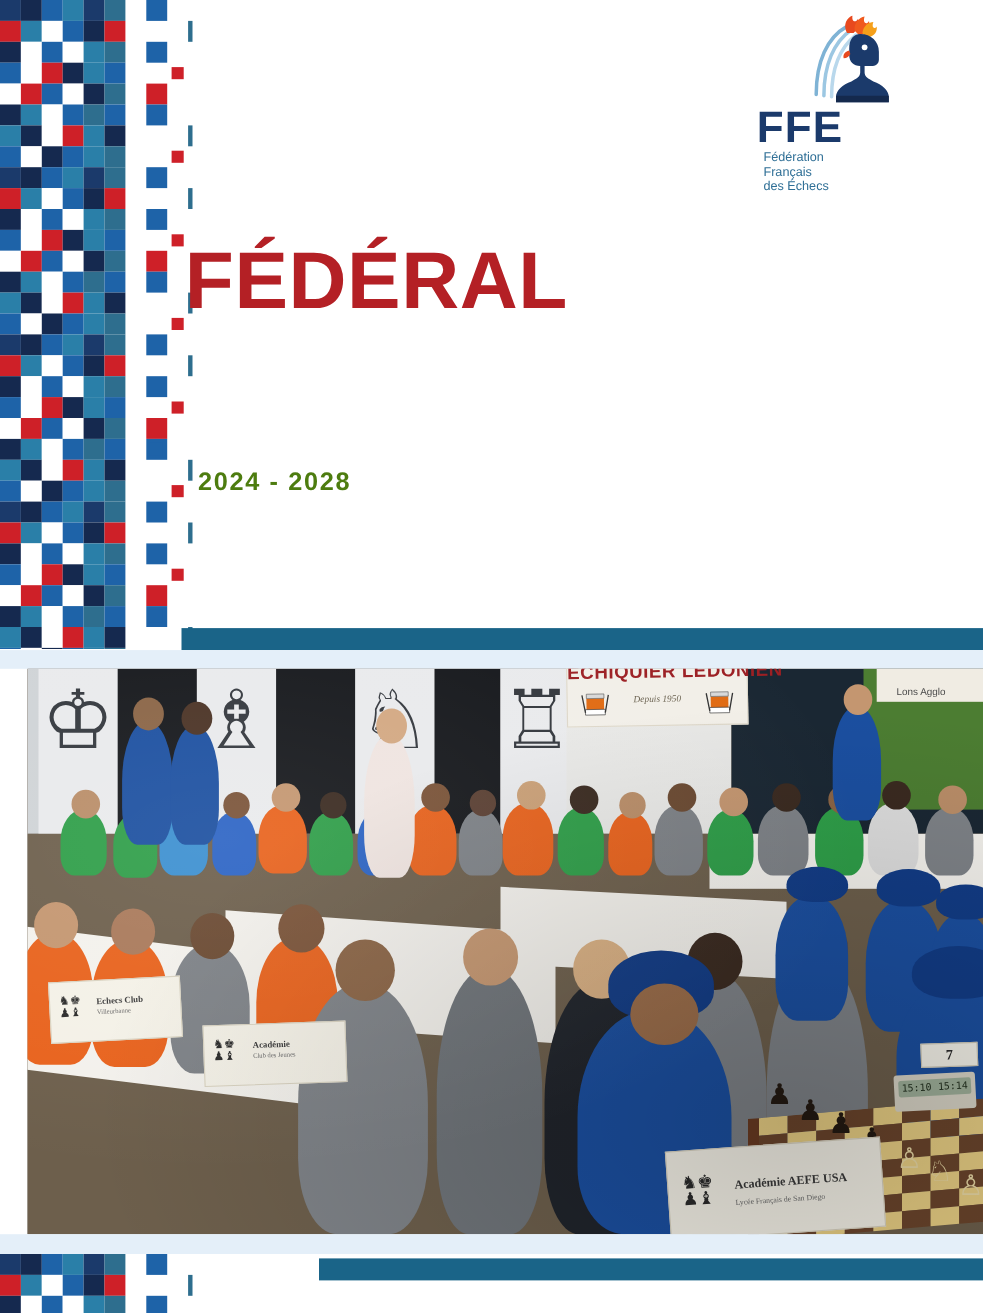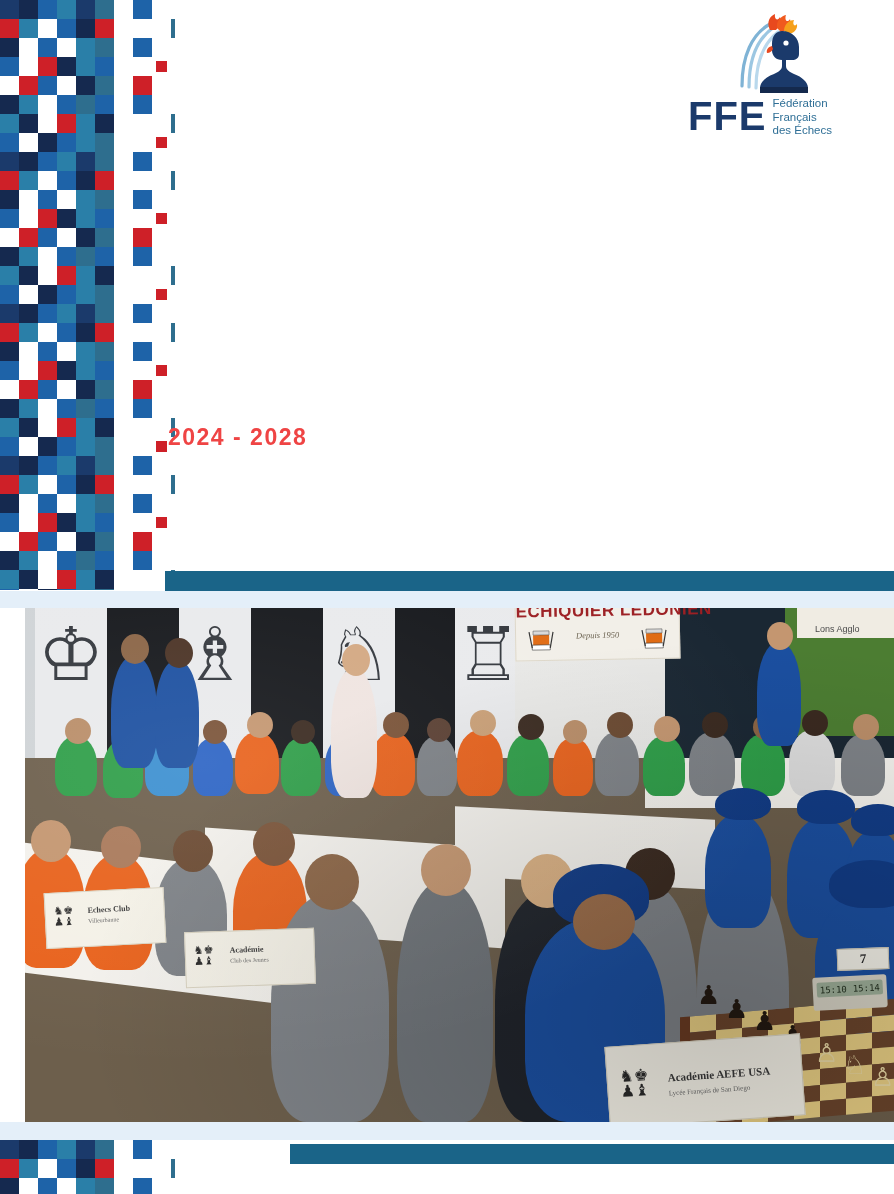--- a/index.html
+++ b/index.html
@@ -35,21 +35,21 @@
     position: absolute; right: 24px; top: 14px;
     width: 182px; height: 136px;
   }
   #logo-mark {
     position: absolute; left: 38px; top: 0;
     width: 96px; height: 82px;
   }
   #logo-wordmark {
     position: absolute; left: 0; top: 82px;
     width: 182px; height: 54px;
-    display: flex; align-items: flex-start;
+    display: flex; align-items: flex-start; flex-direction: column;
   }
   #ffe-letters {
     font-size: 40px; font-weight: bold; letter-spacing: 1px;
     color: #1B3A6B; line-height: 40px;
     font-family: "Liberation Sans", sans-serif;
   }
   #ffe-sub {
     margin-left: 6px; margin-top: 1px;
     font-size: 11.5px; line-height: 13.5px;
     color: #2F6F96; font-weight: normal;
@@ -64,22 +64,22 @@
   .title-line {
     color: #B42025;
     font-size: 73px;
     font-weight: bold;
     line-height: 84px;
     letter-spacing: 0.5px;
     font-family: "Liberation Sans", sans-serif;
     white-space: nowrap;
   }
   #subtitle {
-    position: absolute; left: 168px; top: 424px;
-    color: #ef4444;
+    position: absolute; left: 180px; top: 424px;
+    color: #4d7c0f;
     font-size: 23px; font-weight: bold; letter-spacing: 1.5px;
     font-family: "Liberation Sans", sans-serif;
     text-align: center;
   }
 
   
   .teal-bar {
     position: absolute;
     background: #1A6488;
   }
@@ -485,20 +485,21 @@
       <div id="ffe-letters">FFE</div>
       <div id="ffe-sub">
         <div>Fédération</div>
         <div>Français</div>
         <div>des Échecs</div>
       </div>
     </div>
   </div>
 
   <div id="title-block">
+    <div class="title-line">FÉDÉRAL</div>
   </div>
   <div id="subtitle">2024 - 2028</div>
 
   <div class="teal-bar" id="bar-top" style="left:165px; top:571px; width:729px; height:20px;"></div>
   <div class="lightband" id="band-top" style="left:0px; top:591px; width:894px; height:17px;"></div>
 
   <div id="photo">
 
     <div class="layer" id="wall-left"></div>
     <div class="layer" id="wall-mid"></div>

